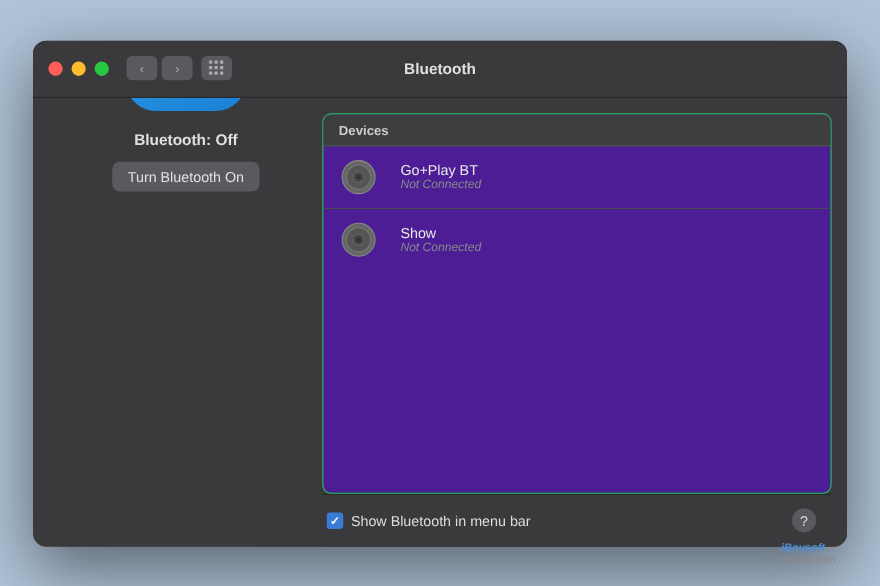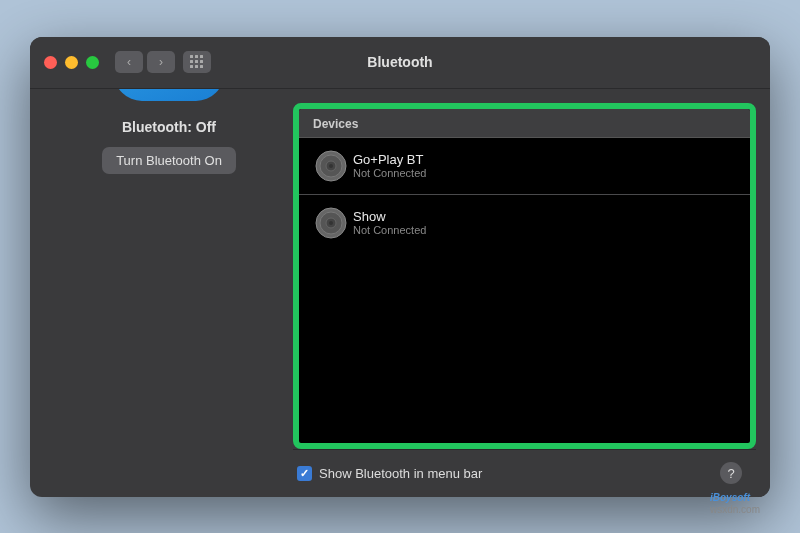--- a/index.html
+++ b/index.html
@@ -178,41 +178,41 @@
     .right-panel {
       flex: 1;
       display: flex;
       flex-direction: column;
       background: #3a3a3c;
       padding: 14px 14px 0 4px;
     }
 
     .devices-section {
       flex: 1;
-      border: 6px solid #22c55e;
+      border: 1px solid #22c55e;
       border-radius: 8px;
       overflow: hidden;
-      background: #000000;
+      background: #4c1d95;
     }
 
     .devices-header {
       padding: 8px 14px 6px;
       color: #ccc;
       font-size: 12px;
       font-weight: 600;
       border-bottom: 1px solid #555;
       background: #3e3e40;
     }
 
     .device-item {
       display: flex;
       align-items: center;
       padding: 10px 14px;
       border-bottom: 1px solid #4a4a4c;
-      gap: 4px;
+      gap: 20px;
     }
 
     .device-item:last-child { border-bottom: none; }
 
     .speaker-icon {
       width: 36px;
       height: 36px;
       flex-shrink: 0;
       display: flex;
       align-items: center;
@@ -226,20 +226,21 @@
 
     .device-name {
       color: #e8e8e8;
       font-size: 13px;
       font-weight: 500;
     }
 
     .device-status {
       color: #888;
       font-size: 11px;
+      font-style: italic;
     }
 
     
     .bottom-bar {
       height: 48px;
       background: #3a3a3c;
       display: flex;
       align-items: center;
       padding: 0 14px 0 4px;
       flex-shrink: 0;

